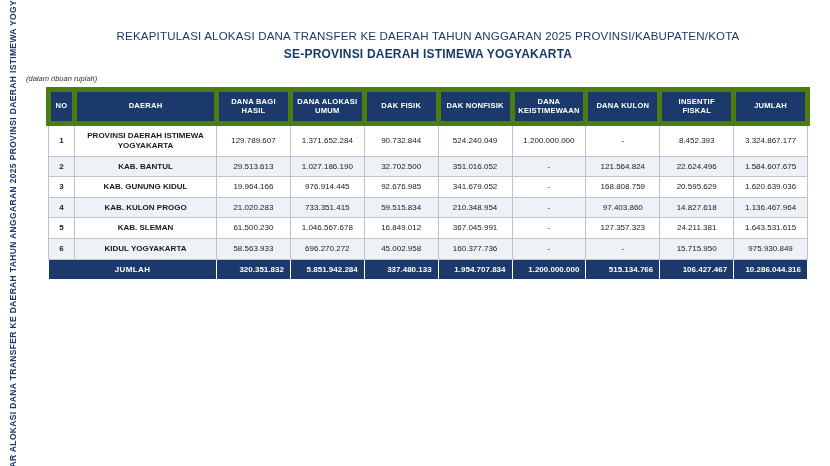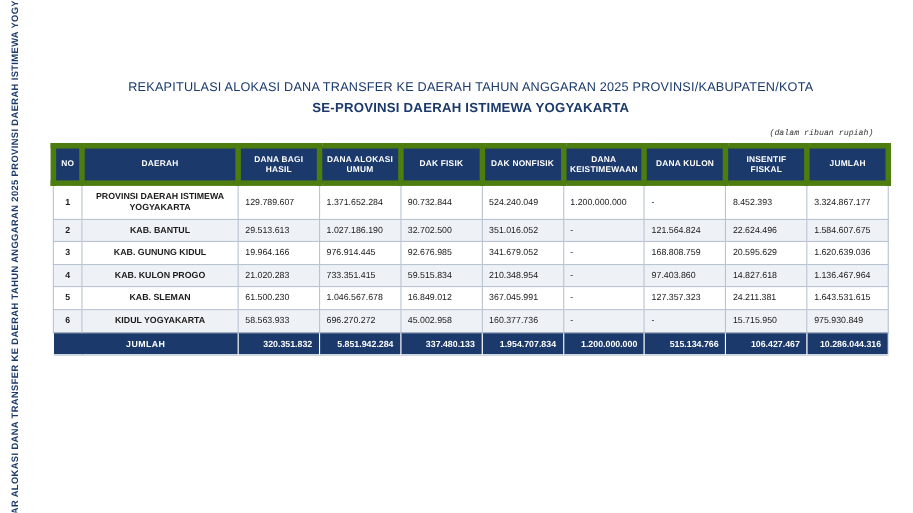--- a/index.html
+++ b/index.html
@@ -38,21 +38,20 @@
     line-height: 26px;
   }
 
   .page {
     position: absolute;
     left: 26px;
     top: 0;
     right: 0;
     bottom: 0;
     padding: 0;
-    margin-top: 44px;
   }
 
   .title-block {
     text-align: center;
     padding-top: 30px;
   }
   .title-1 {
     font-size: 11.5px;
     color: #1b3a6b;
     font-weight: 400;
@@ -60,26 +59,24 @@
   }
   .title-2 {
     font-size: 12px;
     color: #1b3a6b;
     font-weight: 700;
     letter-spacing: 0.2px;
     margin-top: 5px;
   }
 
   .unit-note {
-    text-align: right;
     font-size: 7.5px;
     color: #333;
     font-style: italic;
     margin: 13px 36px 4px 0;
-    font-family: Liberation Mono, monospace;
   }
 
   .table-wrap {
     margin: 0 20px 0 20px;
   }
 
   table.rekap {
     width: 100%;
     border-collapse: collapse;
     table-layout: fixed;
@@ -103,21 +100,21 @@
     border: 1px solid #b9c3d2;
     padding: 5px 6px;
     font-size: 8px;
     color: #1a1a1a;
     vertical-align: middle;
     line-height: 1.2;
   }
 
   td.c-no { text-align: center; font-weight: 700; }
   td.c-daerah { text-align: center; font-weight: 700; font-size: 7.6px; }
-  td.c-num { text-align: left; }
+  td.c-num { text-align: center; }
 
   tr.alt td { background: #eef1f6; }
   tr.plain td { background: #ffffff; }
 
   tr.total td {
     background: #1b3a6b;
     color: #ffffff;
     font-weight: 700;
     border: 1px solid #ffffff;
     font-size: 8px;

